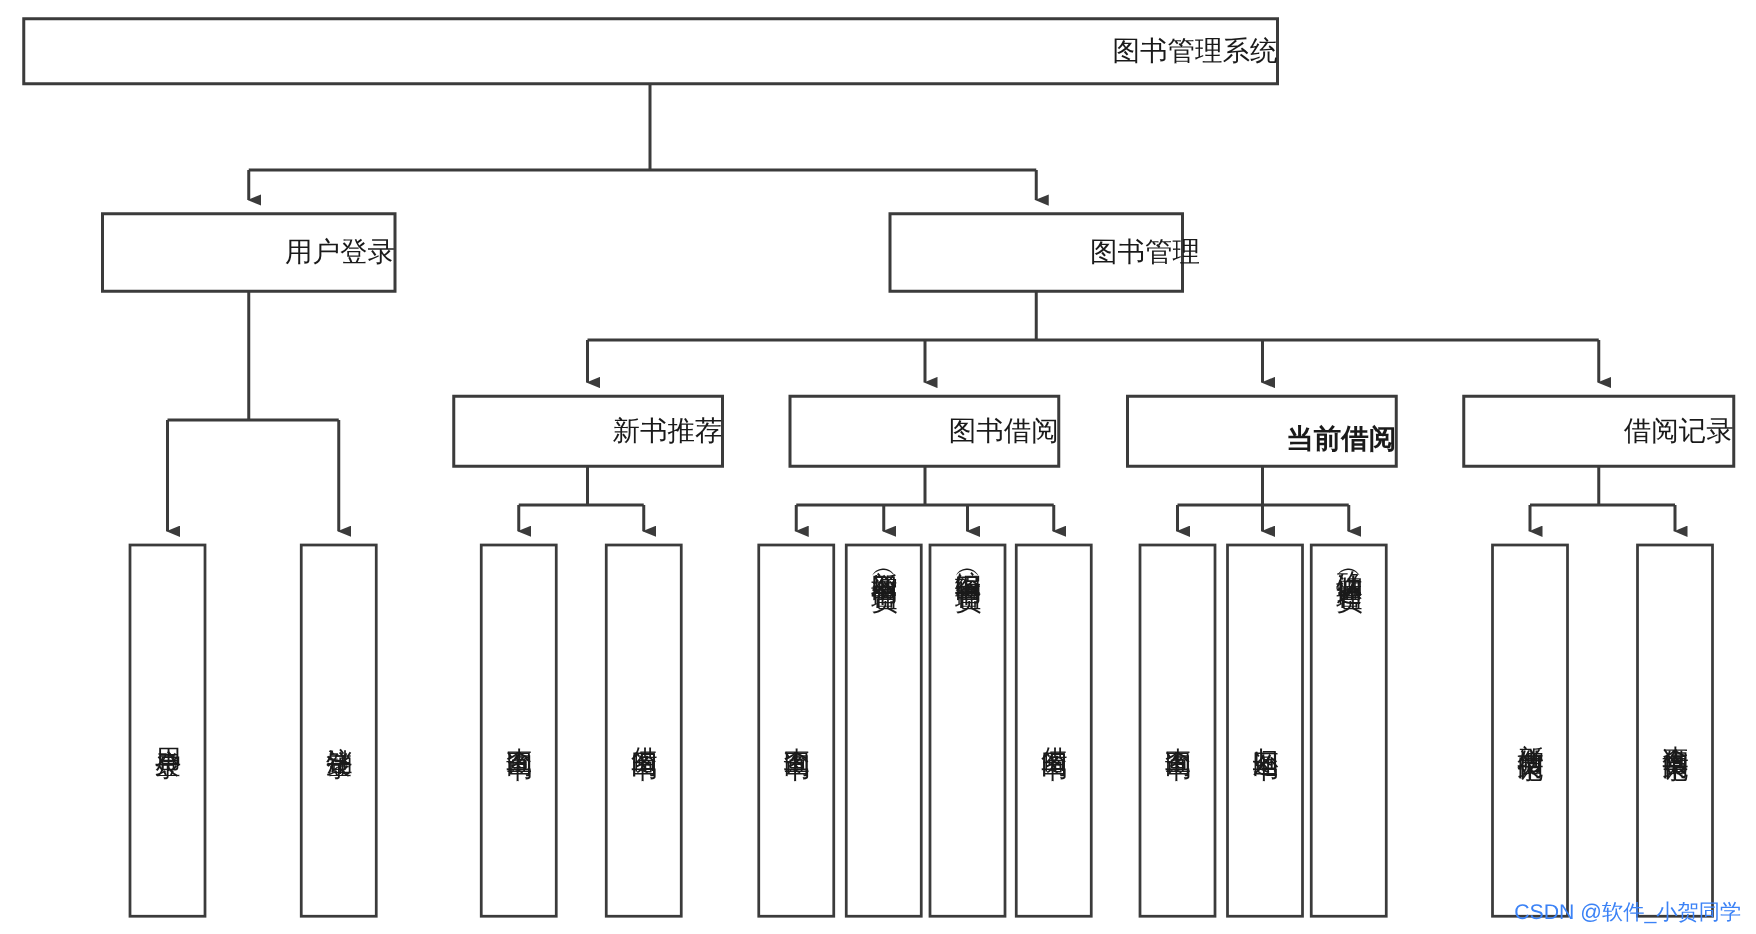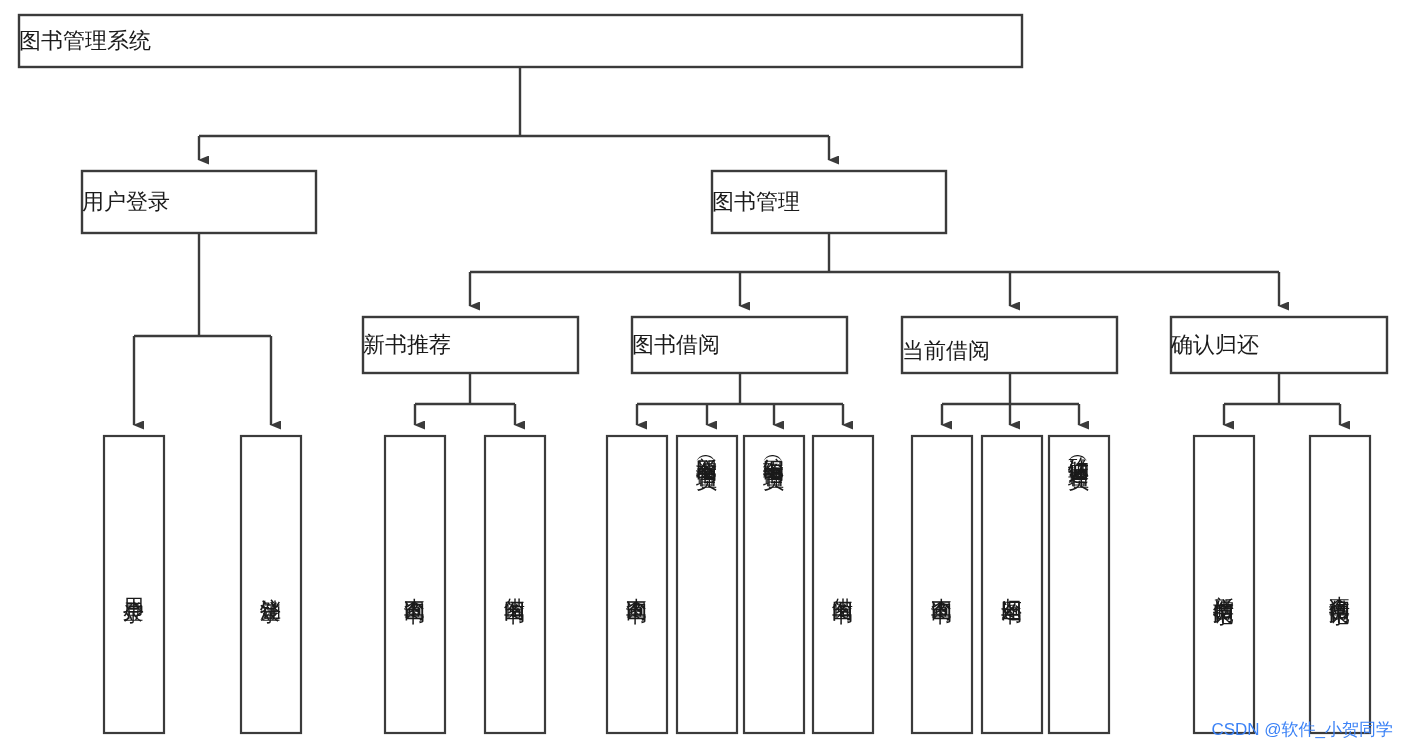--- a/index.html
+++ b/index.html
@@ -56,21 +56,21 @@
     font-size: 21px;
     line-height: 1;
     letter-spacing: 2px;
     color: #1a1a1a;
     white-space: nowrap;
   }
   .hlabel-wrap {
     position: absolute;
     display: flex;
     align-items: center;
-    justify-content: flex-start;
+    justify-content: flex-end;
     pointer-events: none;
     border-radius: 16px;
   }
   .hlabel-text {
     font-family: "Liberation Sans", "DejaVu Sans", sans-serif;
     font-size: 22px;
     color: #1a1a1a;
     white-space: nowrap;
   }
   .watermark {
@@ -189,25 +189,25 @@
   <div class="hlabel-wrap" style="left:712px; top:171px; width:248px; height:62px;">
     <span class="hlabel-text">图书管理</span>
   </div>
 
   <div class="hlabel-wrap" style="left:632px; top:317px; width:215px; height:56px;">
     <span class="hlabel-text">图书借阅</span>
   </div>
   <div class="hlabel-wrap" style="left:363px; top:317px; width:215px; height:56px;">
     <span class="hlabel-text">新书推荐</span>
   </div>
-  <div class="hlabel-wrap" style="left:902px; top:317px; width:215px; height:67px;">
+  <div class="hlabel-wrap" style="left:902px; top:317px; width:215px; height:67px;font-weight:bold;">
     <span class="hlabel-text">当前借阅</span>
   </div>
   <div class="hlabel-wrap" style="left:1171px; top:317px; width:216px; height:56px;">
-    <span class="hlabel-text">确认归还</span>
+    <span class="hlabel-text">借阅记录</span>
   </div>
 
   <div class="vlabel-wrap" style="left:104px; top:436px; width:60px; height:297px;">
     <span class="vlabel-text">用户登录</span>
   </div>
   <div class="vlabel-wrap" style="left:241px; top:436px; width:60px; height:297px;">
     <span class="vlabel-text">注销登录</span>
   </div>
 
   <div class="vlabel-wrap" style="left:385px; top:436px; width:60px; height:297px;">

